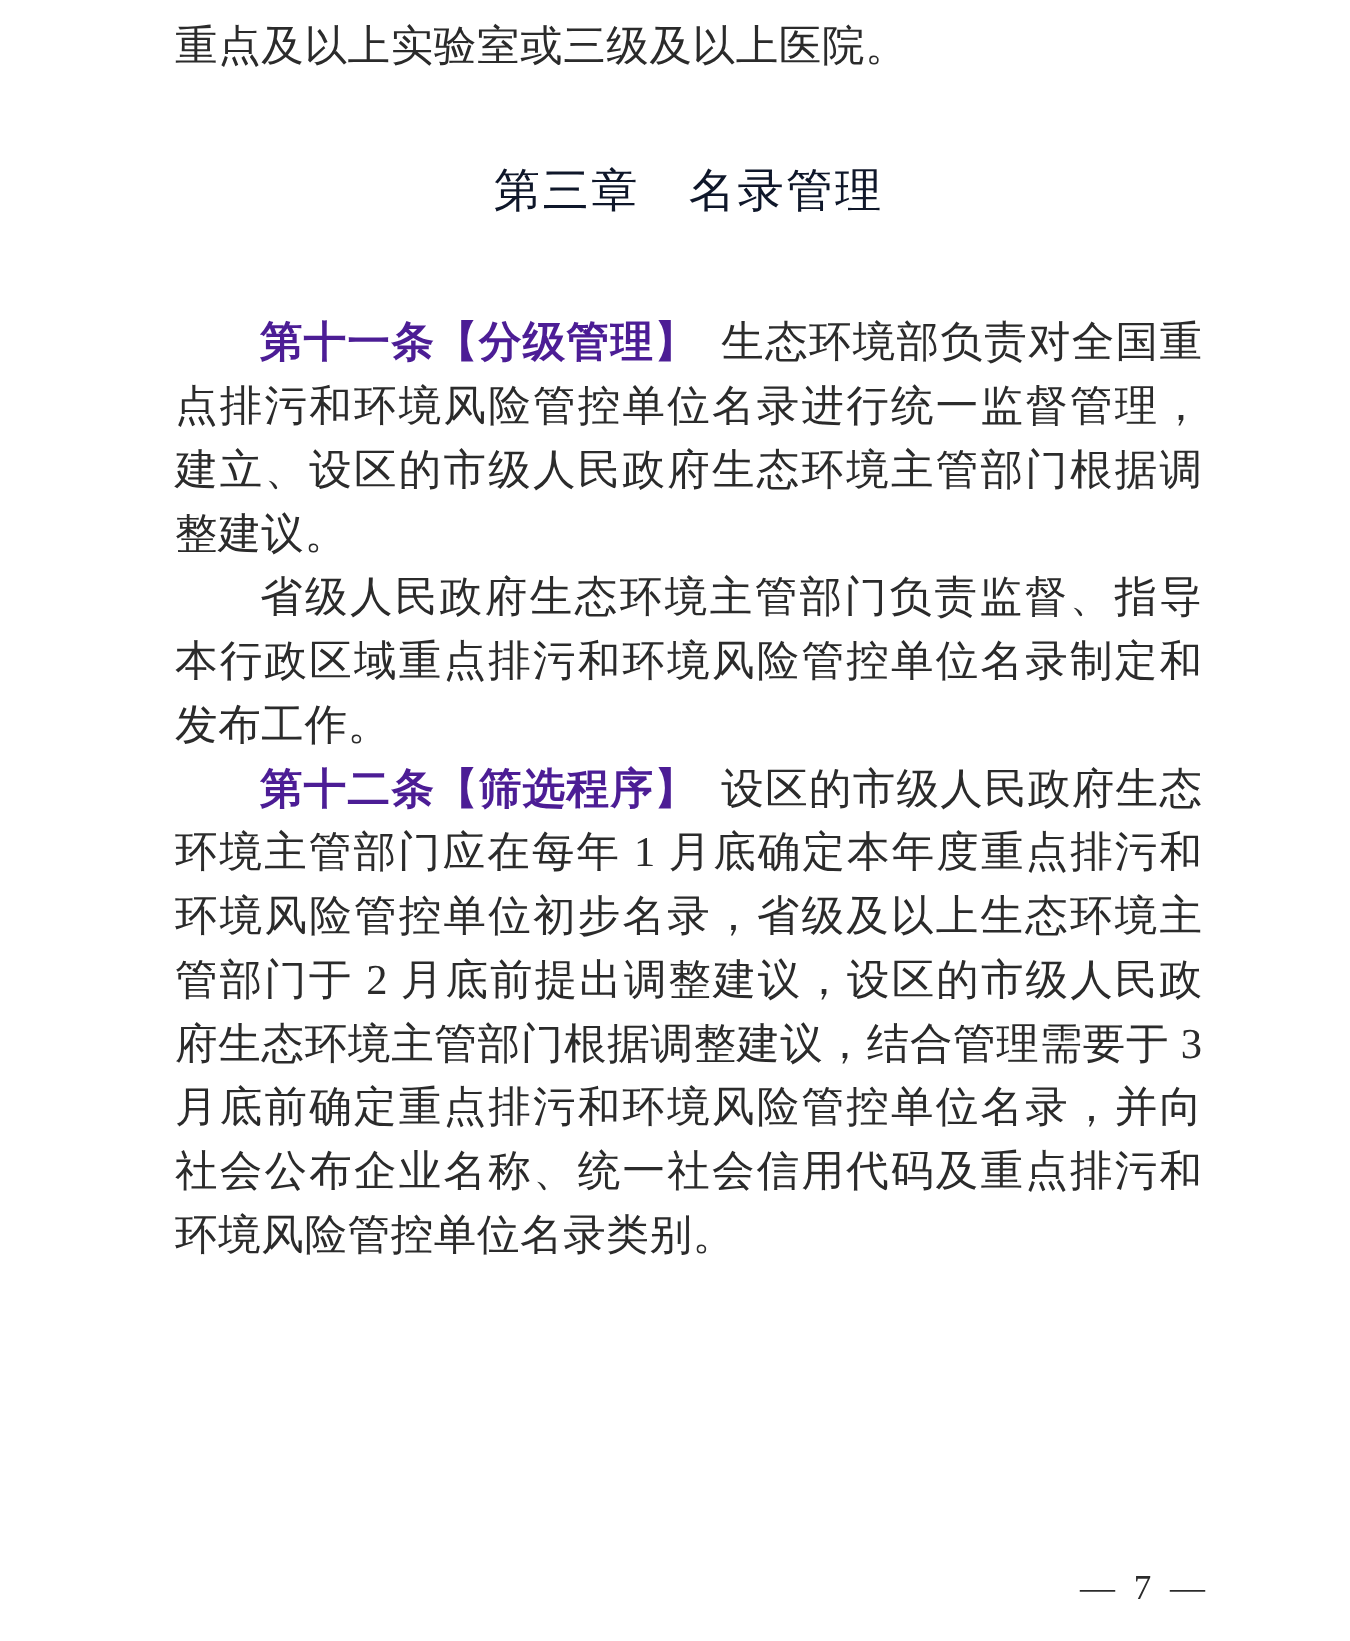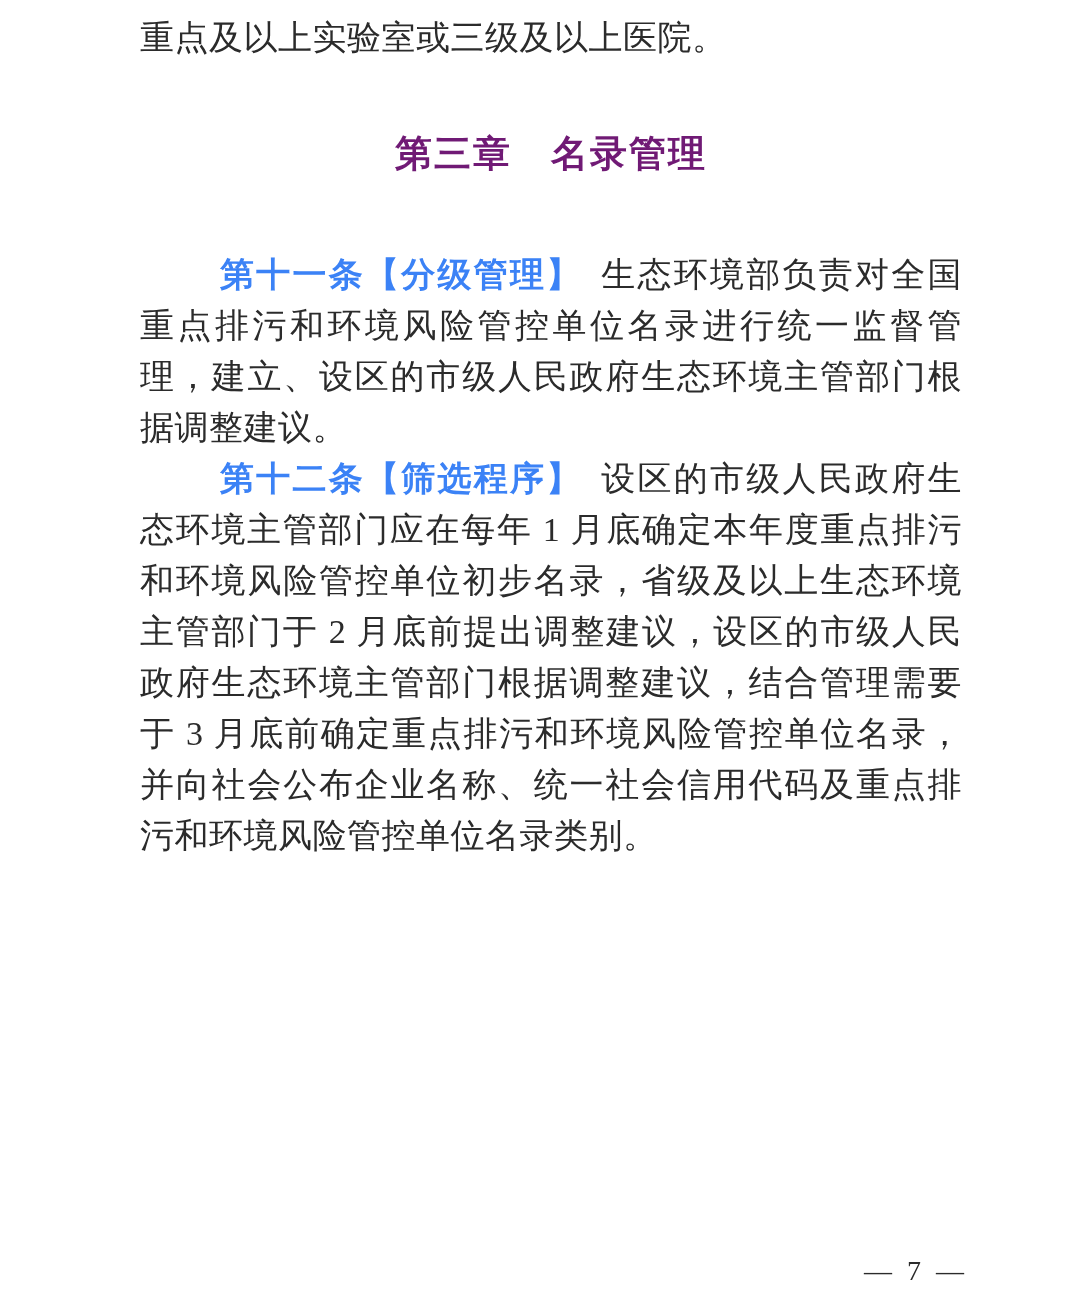--- a/index.html
+++ b/index.html
@@ -36,30 +36,29 @@
     margin: 0;
   }
   p.indent {
     text-indent: 2em;
   }
   h2.chapter {
     margin: 62px 0 66px 0;
     text-align: center;
     font-size: 37px;
     line-height: 58px;
-    font-weight: 700;
-    color: #701a75;
+    font-weight: 400;
+    color: #0f172a;
     letter-spacing: 2px;
     text-indent: 0;
   }
   .lead {
     font-weight: 700;
-    color: #3b82f6;
+    color: #4c1d95;
     margin-right: 0.55em;
-    margin-left: 12px;
   }
   .footer {
     position: absolute;
     right: 112px;
     bottom: 26px;
     font-size: 28px;
     color: #2b2b2b;
     letter-spacing: 4px;
   }
 </style>
@@ -70,20 +69,21 @@
   <div class="content">
 
     <p class="para">重点及以上实验室或三级及以上医院。</p>
 
 
 
     <h2 class="chapter">第三章　名录管理</h2>
 
     <p class="para indent"><span class="lead">第十一条【分级管理】</span><span>生态环境部负责对全国重点排污和环境风险管控单位名录进行统一监督管理，建立、设区的市级人民政府生态环境主管部门根据调整建议。</span></p>
 
+    <p class="para indent">省级人民政府生态环境主管部门负责监督、指导本行政区域重点排污和环境风险管控单位名录制定和发布工作。</p>
 
 
     <p class="para indent"><span class="lead">第十二条【筛选程序】</span><span>设区的市级人民政府生态环境主管部门应在每年 1 月底确定本年度重点排污和环境风险管控单位初步名录，省级及以上生态环境主管部门于 2 月底前提出调整建议，设区的市级人民政府生态环境主管部门根据调整建议，结合管理需要于 3 月底前确定重点排污和环境风险管控单位名录，并向社会公布企业名称、统一社会信用代码及重点排污和环境风险管控单位名录类别。</span></p>
 
   </div>
 
   <div class="footer">
     <span>— 7 —</span>
   </div>
 </div>

